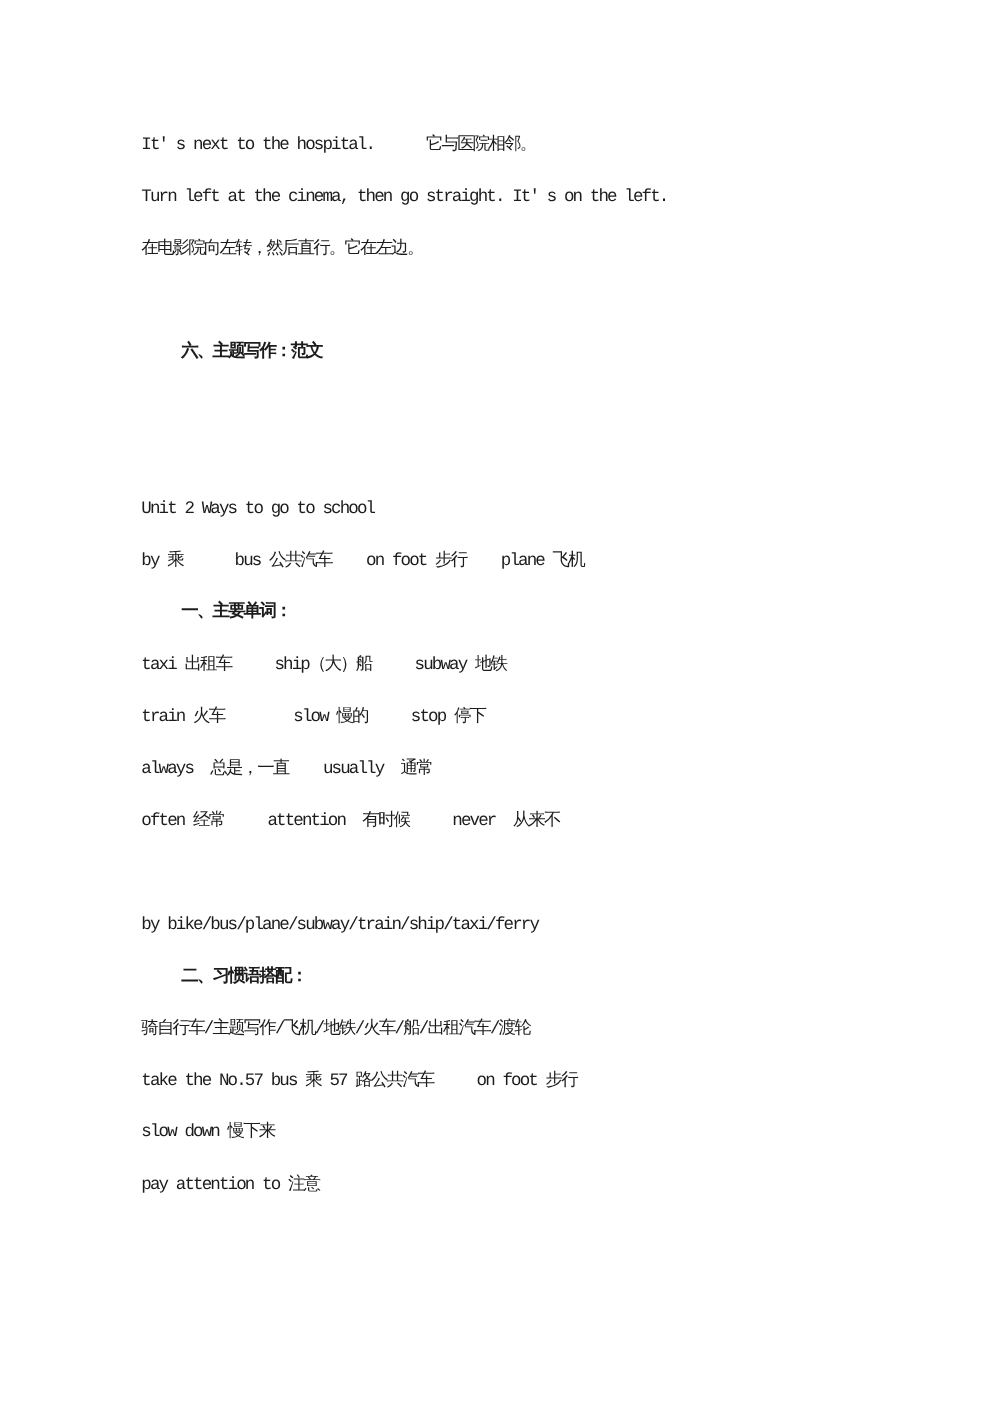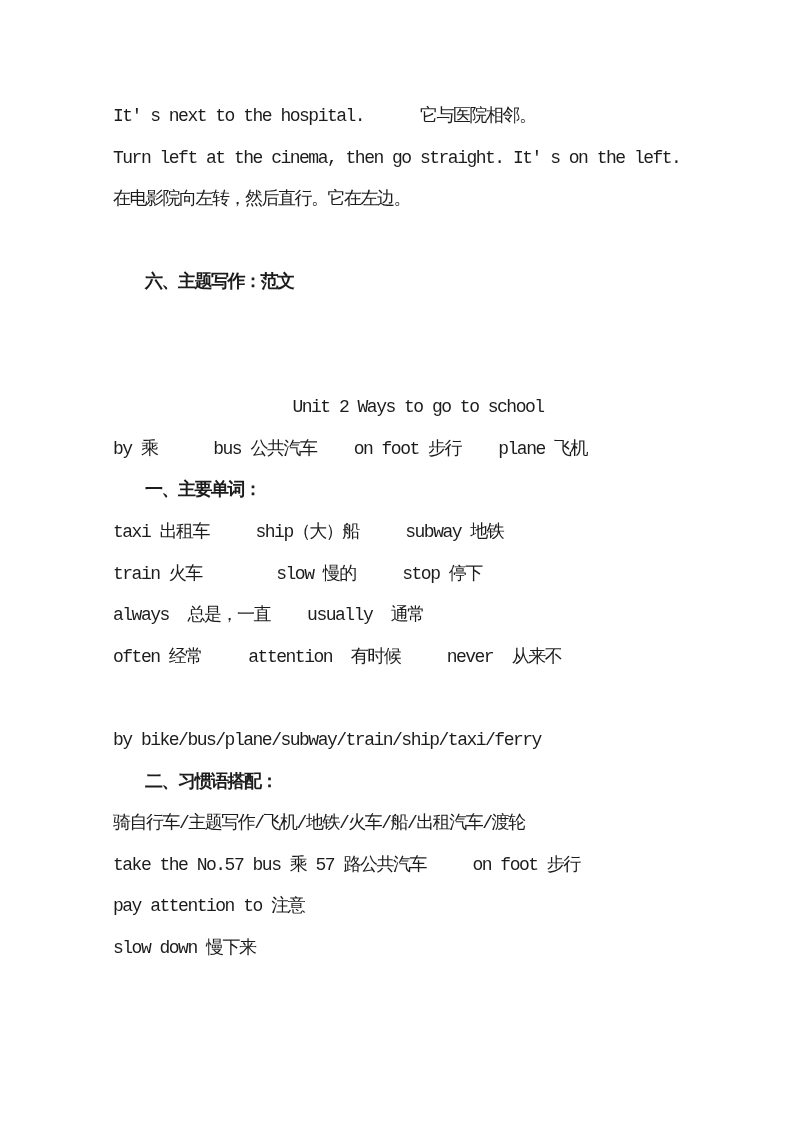--- a/index.html
+++ b/index.html
@@ -8,36 +8,36 @@
     background: #ffffff;
   }
   .page {
     position: relative;
     box-sizing: border-box;
     width: 793px;
     height: 1122px;
     background: #ffffff;
     padding: 96px 70px 0 113px;
     font-family: "Liberation Mono", "DejaVu Sans Mono", monospace;
-    font-size: 18px;
+    font-size: 14px;
     letter-spacing: -1.5px;
     color: #1c1c1c;
     overflow: hidden;
   }
   .line {
     height: 41.6px;
     line-height: 41.6px;
     white-space: pre;
   }
   .heading {
     font-weight: 600;
     margin-left: 32px;
   }
   .center {
-    text-align: center;
+    text-align: left;
   }
 </style>
 </head>
 <body>
 
 <div class="page">
 
   <div class="line">It' s next to the hospital.      它与医院相邻。</div>
   <div class="line">Turn left at the cinema, then go straight. It' s on the left.</div>
   <div class="line">在电影院向左转，然后直行。它在左边。</div>
@@ -59,16 +59,16 @@
   <div class="line">always  总是，一直    usually  通常</div>
   <div class="line">often 经常     attention  有时候     never  从来不</div>
 
   <div class="line"></div>
 
   <div class="line">by bike/bus/plane/subway/train/ship/taxi/ferry</div>
 
   <div class="line heading">二、习惯语搭配：</div>
   <div class="line">骑自行车/主题写作/飞机/地铁/火车/船/出租汽车/渡轮</div>
   <div class="line">take the No.57 bus 乘 57 路公共汽车     on foot 步行</div>
+  <div class="line">slow down 慢下来</div>
   <div class="line">pay attention to 注意</div>
-  <div class="line">slow down 慢下来</div>
 
 </div>
 
 </body></html>

